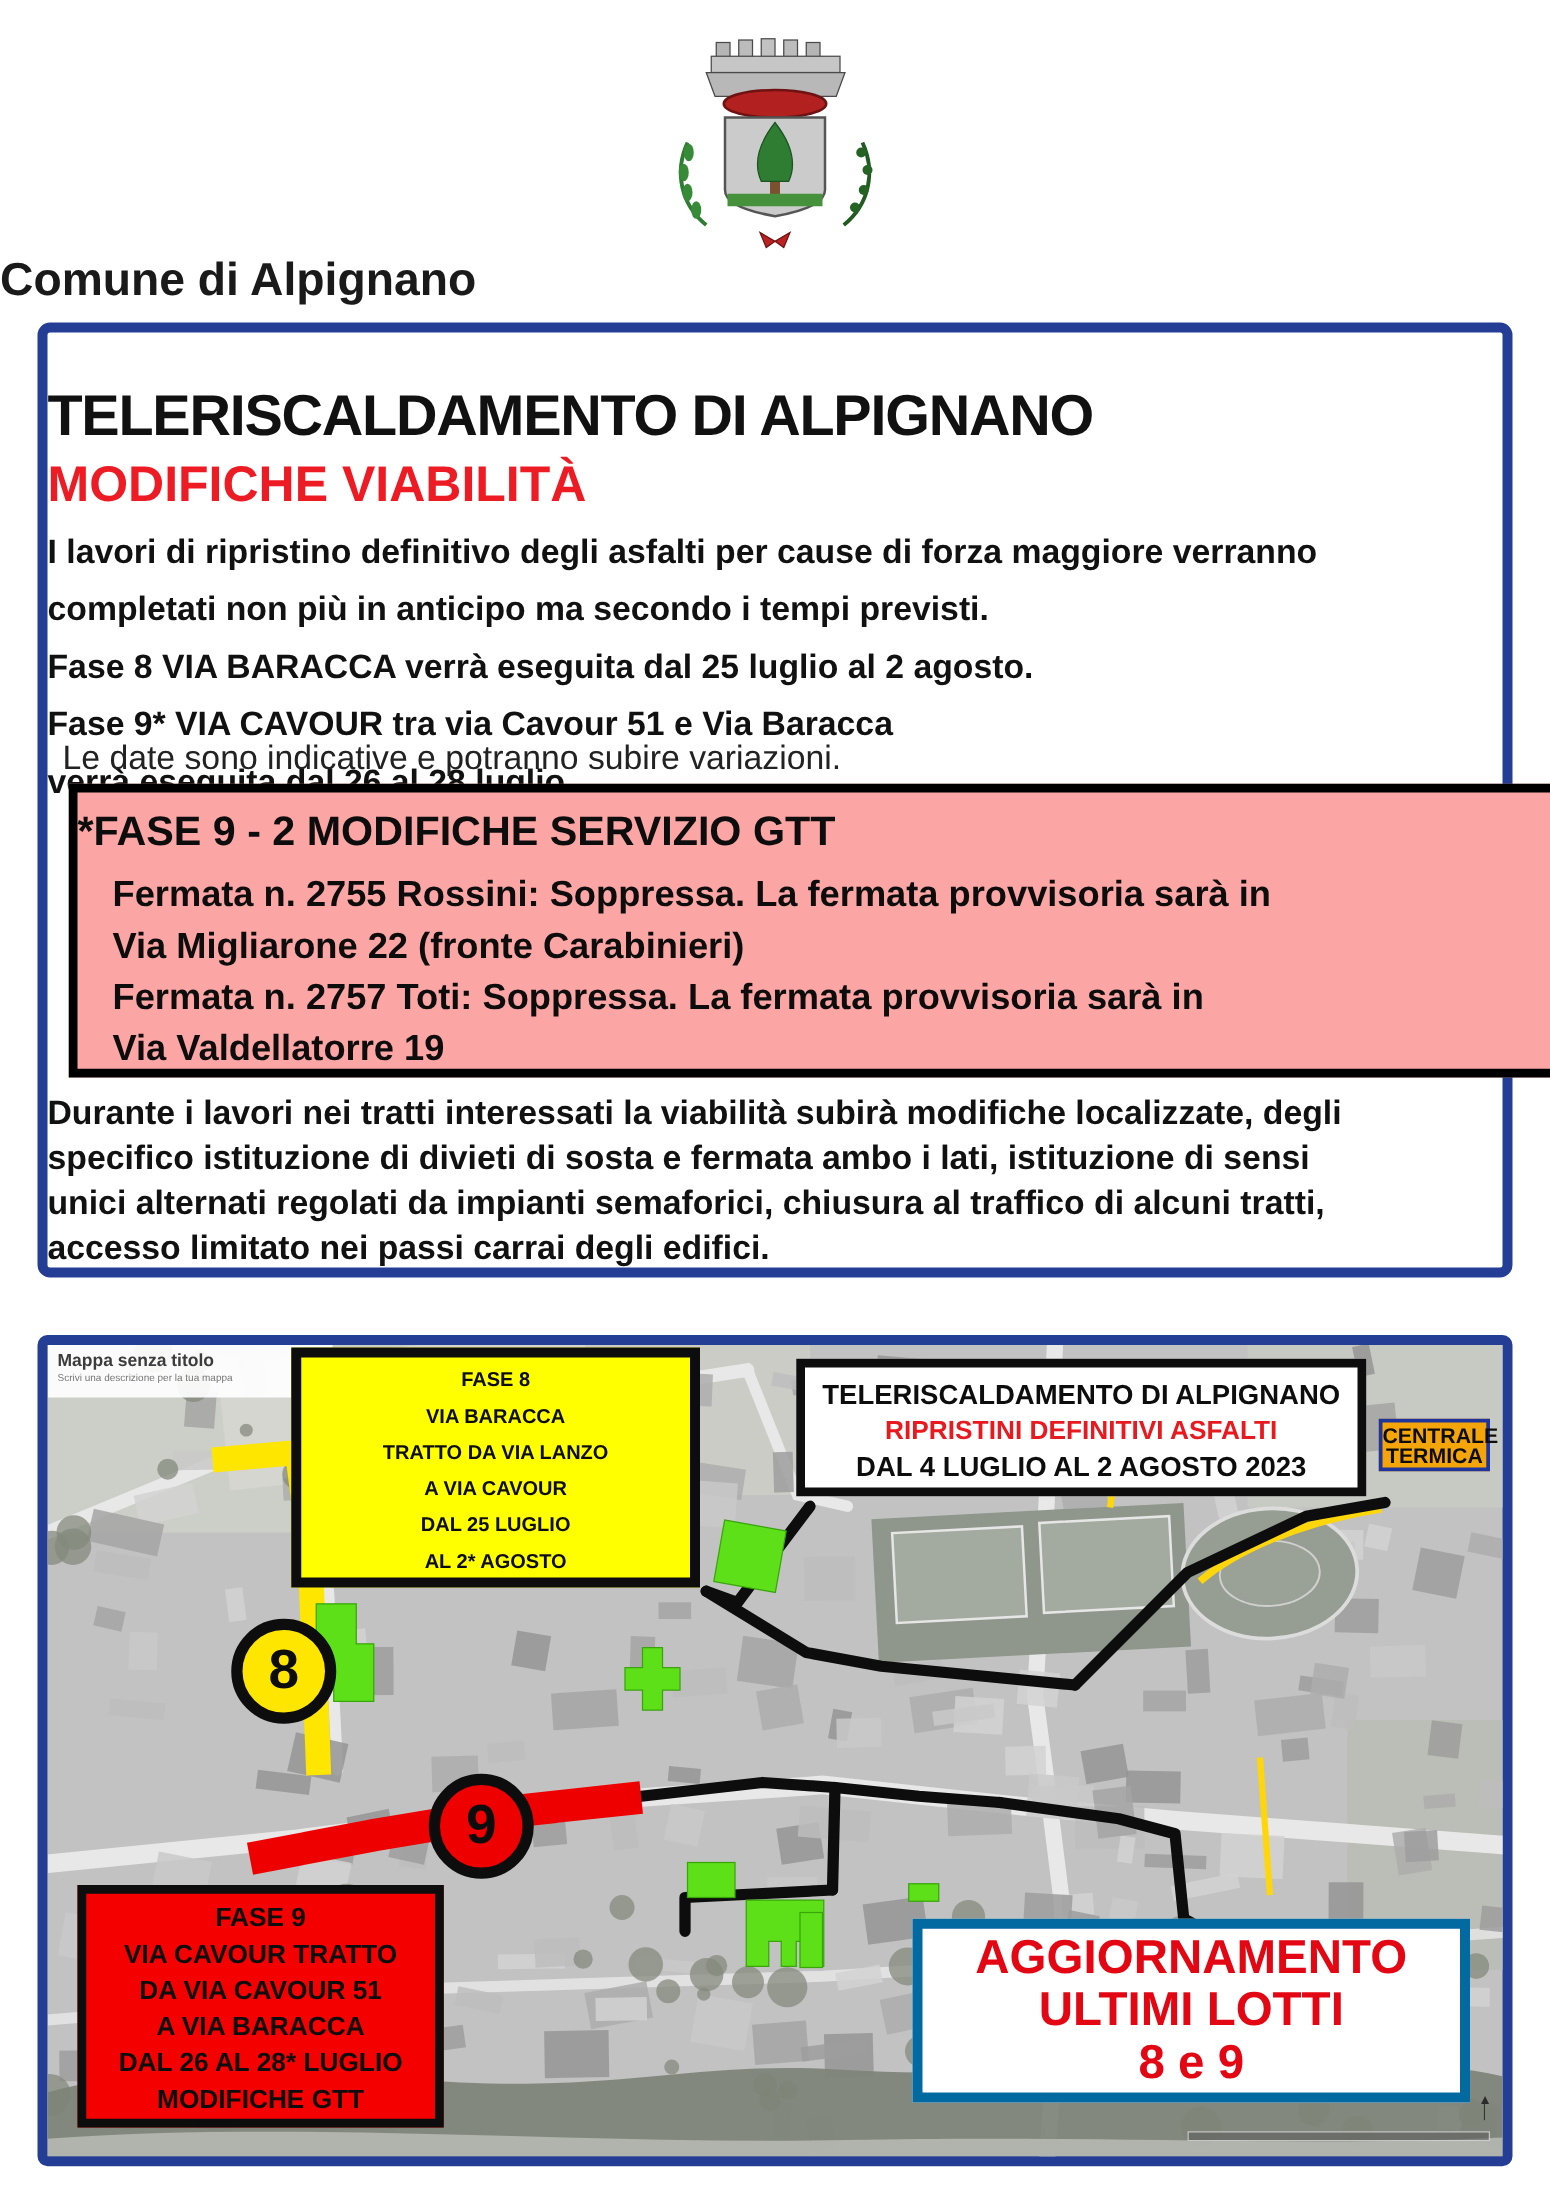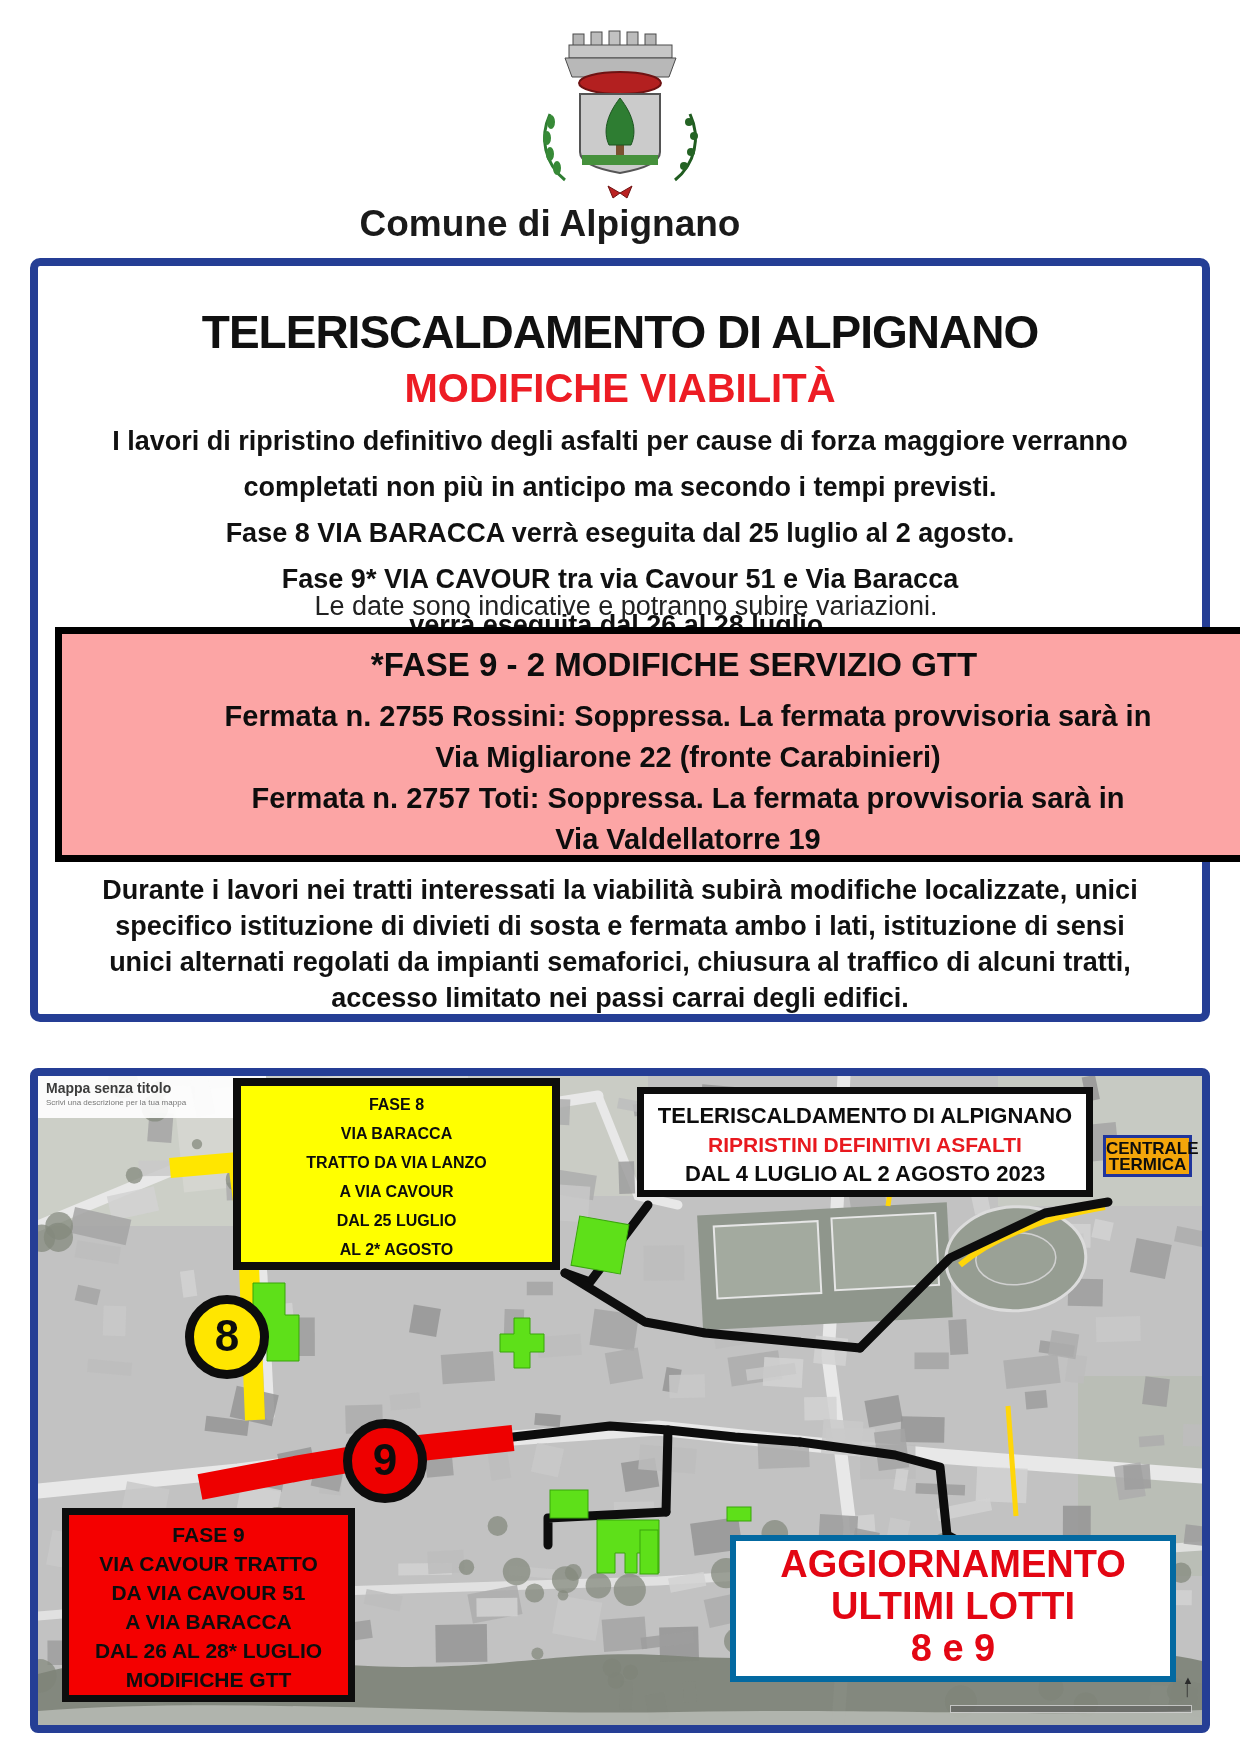--- a/index.html
+++ b/index.html
@@ -1,19 +1,19 @@
 <!DOCTYPE html>
 <html><head>
 <meta charset="utf-8">
 <style>
   html,body{margin:0;padding:0;background:#ffffff;}
   .page{position:relative;width:1240px;height:1755px;background:#fff;overflow:hidden;
         font-family:"Liberation Sans",sans-serif;color:#111;}
   .abs{position:absolute;}
-  .ctr{text-align:center;white-space:nowrap;}
+  .ctr{white-space:nowrap;}
 
   
   .crest{left:505px;top:30px;width:230px;height:172px;}
   .muni-title{left:0;top:203px;width:1100px;font-size:37px;font-weight:bold;color:#1a1a1a;}
 
   
   .notice-box{left:30px;top:258px;width:1180px;height:764px;box-sizing:border-box;
               border:8px solid #253e95;border-radius:10px;background:#fff;}
   .n-title{left:0;right:0;top:39px;font-size:46px;font-weight:bold;letter-spacing:-1px;}
   .n-sub{left:0;right:0;top:100px;font-size:40px;font-weight:bold;color:#ed1c24;}
@@ -47,21 +47,21 @@
   .centrale-box{left:1065px;top:59px;width:89px;height:42px;border:3px solid #20359c;
                 background:#f3a50a;padding-top:3px;}
   .centrale-box div{font-size:17px;font-weight:bold;line-height:16px;color:#0d0d0d;}
   .marker{width:84px;height:84px;border:9px solid #0d0d0d;border-radius:50%;box-sizing:border-box;
           text-align:center;line-height:64px;font-size:44px;font-weight:bold;color:#0d0d0d;}
   .m8{left:147px;top:219px;background:#ffe600;}
   .m9{left:305px;top:343px;background:#ee0000;}
   .fase9-box{left:24px;top:432px;width:293px;height:194px;border:7px solid #0d0d0d;
              background:#f40000;padding-top:5px;}
   .fase9-box div{font-size:21px;font-weight:bold;line-height:29px;color:#0d0d0d;white-space:nowrap;}
-  .update-box{left:692px;top:459px;width:446px;height:147px;border:6px solid #0369a1;
+  .update-box{left:692px;top:459px;width:446px;height:147px;border:8px solid #0369a1;
               background:#fff;padding-top:2px;}
   .update-box div{font-size:38px;font-weight:bold;line-height:42px;color:#e30613;white-space:nowrap;}
 
   .north{right:8px;bottom:30px;width:12px;height:20px;color:#2b2b2b;font-size:11px;line-height:10px;text-align:center;}
   .scalebar{right:10px;bottom:12px;width:240px;height:6px;background:rgba(90,90,90,.55);
             border:1px solid rgba(255,255,255,.6);}
 </style>
 </head>
 <body>
 
@@ -105,21 +105,21 @@
     <div class="abs ctr n-line" style="top:290px">Fase 9* VIA CAVOUR tra via Cavour 51 e Via Baracca</div>
     <div class="abs ctr n-line" style="top:336px;top:290px;margin-top:46px">verrà eseguita dal 26 al 28 luglio.</div>
     <div class="abs ctr n-note">Le date sono indicative e potranno subire variazioni.</div>
     <div class="abs gtt-box">
       <div class="abs ctr gtt-title">*FASE 9 - 2 MODIFICHE SERVIZIO GTT</div>
       <div class="abs ctr gtt-line" style="top:62px">Fermata n. 2755 Rossini: Soppressa. La fermata provvisoria sarà in</div>
       <div class="abs ctr gtt-line" style="top:103px">Via Migliarone 22 (fronte Carabinieri)</div>
       <div class="abs ctr gtt-line" style="top:144px">Fermata n. 2757 Toti: Soppressa. La fermata provvisoria sarà in</div>
       <div class="abs ctr gtt-line" style="top:185px">Via Valdellatorre 19</div>
     </div>
-    <div class="abs ctr close-line" style="top:606px">Durante i lavori nei tratti interessati la viabilità subirà modifiche localizzate, unici</div>
+    <div class="abs ctr close-line" style="top:606px">Durante i lavori nei tratti interessati la viabilità subirà modifiche localizzate, degli</div>
     <div class="abs ctr close-line" style="top:642px">specifico istituzione di divieti di sosta e fermata ambo i lati, istituzione di sensi</div>
     <div class="abs ctr close-line" style="top:678px">unici alternati regolati da impianti semaforici, chiusura al traffico di alcuni tratti,</div>
     <div class="abs ctr close-line" style="top:714px">accesso limitato nei passi carrai degli edifici.</div>
   </section>
 
   <section class="abs map-box">
     <div class="map-canvas">
       <svg class="map-svg" width="1164" height="649" viewBox="0 0 1164 649">
         <rect width="1164" height="649" fill="#c2c2c2"></rect>
         <g opacity="0.85">

